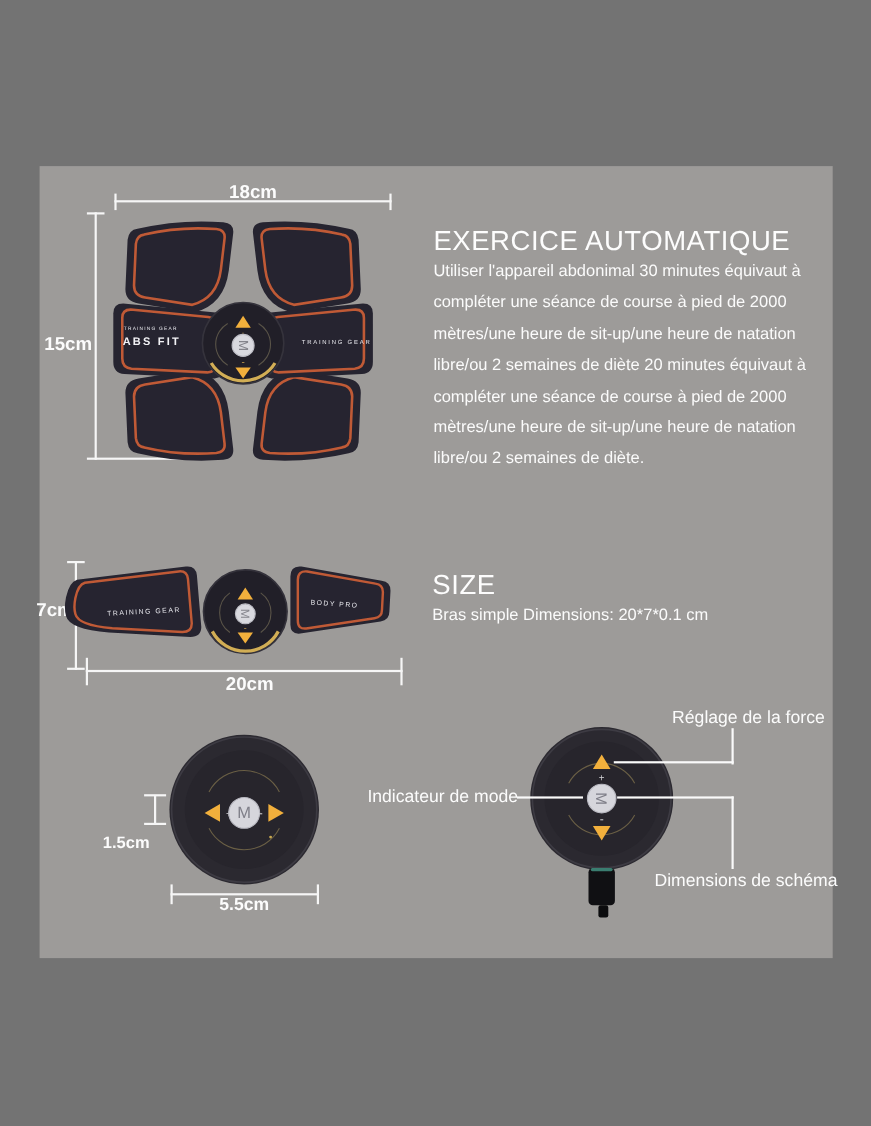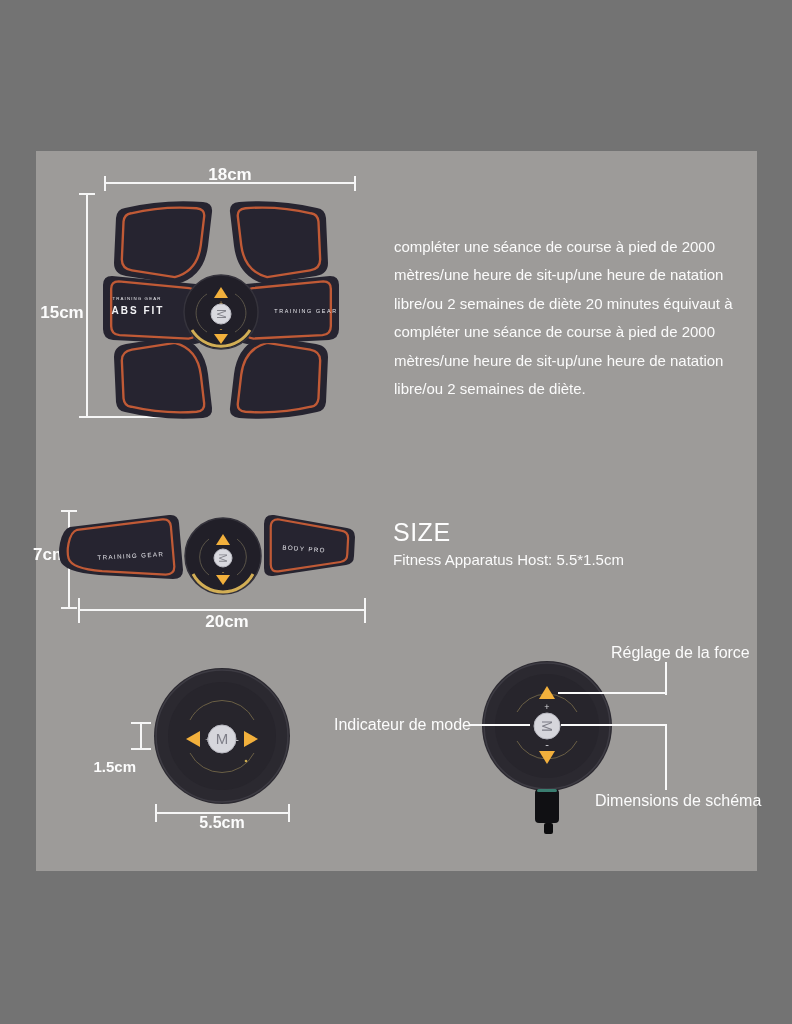--- a/index.html
+++ b/index.html
@@ -58,21 +58,23 @@
       <path d="M 138,97 A 22 22 0 0 1 138,135" fill="none" stroke="#5a5448" stroke-width="1"></path>
       <path d="M 117,101 L 131,101 L 124,90 Z" fill="#f2b03c"></path>
       <text x="124" y="109" text-anchor="middle" font-size="7" fill="#c8a050">+</text>
       <circle cx="124" cy="117" r="10" fill="#d9d9df" stroke="#bcbcc4" stroke-width="1"></circle>
       <text x="124" y="121" text-anchor="middle" font-size="12" fill="#84848c" transform="rotate(90 124 117)">M</text>
       <text x="124" y="135" text-anchor="middle" font-size="9" fill="#c8a050">-</text>
       <path d="M 117,137 L 131,137 L 124,147 Z" fill="#f2b03c"></path>
     </g>
   </svg>
 
+  <div class="h1" style="left:394px;top:205px;">EXERCICE AUTOMATIQUE</div>
   <div class="bodytext" style="left:394px;top:233px;">
+    <p>Utiliser l'appareil abdonimal 30 minutes équivaut à</p>
     <p>compléter une séance de course à pied de 2000</p>
     <p>mètres/une heure de sit-up/une heure de natation</p>
     <p>libre/ou 2 semaines de diète 20 minutes équivaut à</p>
     <p>compléter une séance de course à pied de 2000</p>
     <p>mètres/une heure de sit-up/une heure de natation</p>
     <p>libre/ou 2 semaines de diète.</p>
   </div>
 
   <div class="dimlbl" style="left:30px;top:545px;width:40px;">7cm</div>
   <div class="dline" style="left:68px;top:510px;width:2px;height:99px;"></div>
@@ -101,21 +103,21 @@
       <text x="166" y="48" text-anchor="middle" font-size="6.5" fill="#c8a050">+</text>
       <circle cx="166" cy="53" r="9" fill="#d9d9df" stroke="#bcbcc4" stroke-width="1"></circle>
       <text x="166" y="57" text-anchor="middle" font-size="11" fill="#84848c" transform="rotate(90 166 53)">M</text>
       <text x="166" y="69" text-anchor="middle" font-size="8" fill="#c8a050">-</text>
       <path d="M 159,70 L 173,70 L 166,80 Z" fill="#f2b03c"></path>
     </g>
   </svg>
 
   <div class="h1" style="left:393px;top:518px;">SIZE</div>
   <div class="sizetext" style="left:393px;top:546px;">
-    <p>Fitness Apparatus Host: 5.5*1.5cm</p>
+    <p>Bras simple Dimensions: 20*7*0.1 cm</p>
   </div>
 
   <div class="dimlbl" style="left:90px;top:758px;width:46px;font-size:15px;text-align:right;">1.5cm</div>
   <div class="dline" style="left:140px;top:723px;width:2px;height:27px;"></div>
   <div class="dline" style="left:131px;top:722px;width:20px;height:2px;"></div>
   <div class="dline" style="left:131px;top:748px;width:20px;height:2px;"></div>
   <div class="dline" style="left:155px;top:812px;width:135px;height:2px;"></div>
   <div class="dline" style="left:155px;top:804px;width:2px;height:18px;"></div>
   <div class="dline" style="left:288px;top:804px;width:2px;height:18px;"></div>
   <div class="dimlbl" style="left:196px;top:814px;width:52px;font-size:16px;">5.5cm</div>

